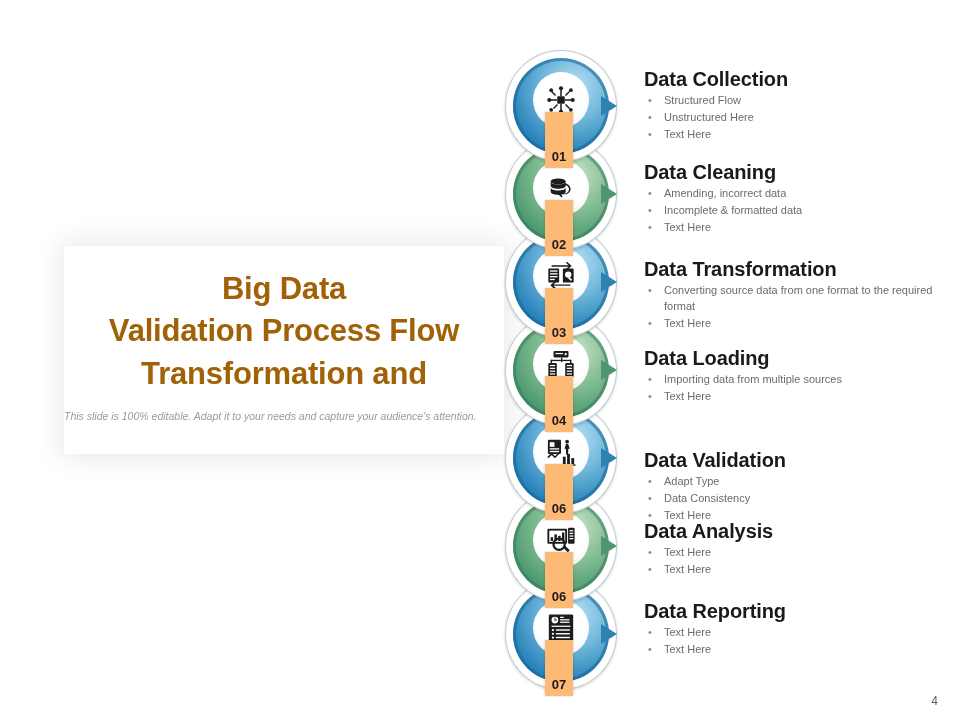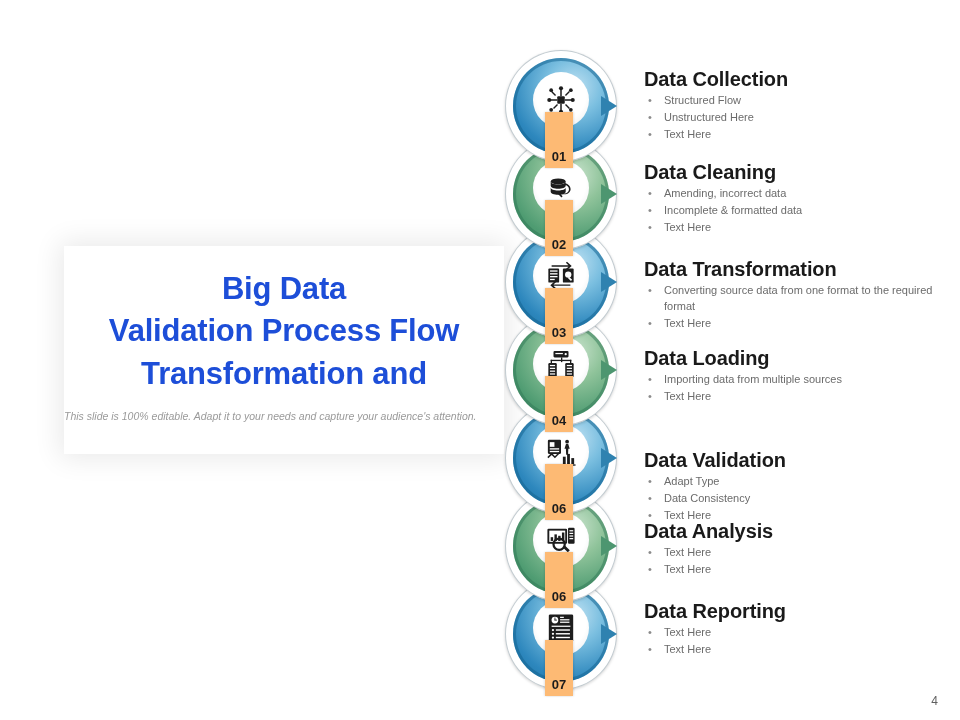--- a/index.html
+++ b/index.html
@@ -30,21 +30,21 @@
     justify-content: flex-start;
     box-sizing: border-box;
     padding-top: 22px;
   }
   #title-card-inner {
     width: 100%;
   }
   .slide-title {
     font-size: 31px;
     font-weight: bold;
-    color: #1d4ed8;
+    color: #a16207;
     line-height: 1.37;
     text-align: center;
     letter-spacing: -0.2px;
     margin: 0;
   }
   .slide-subtitle {
     margin-top: 14px;
     font-size: 10.5px;
     font-style: italic;
     color: #9a9a9a;

